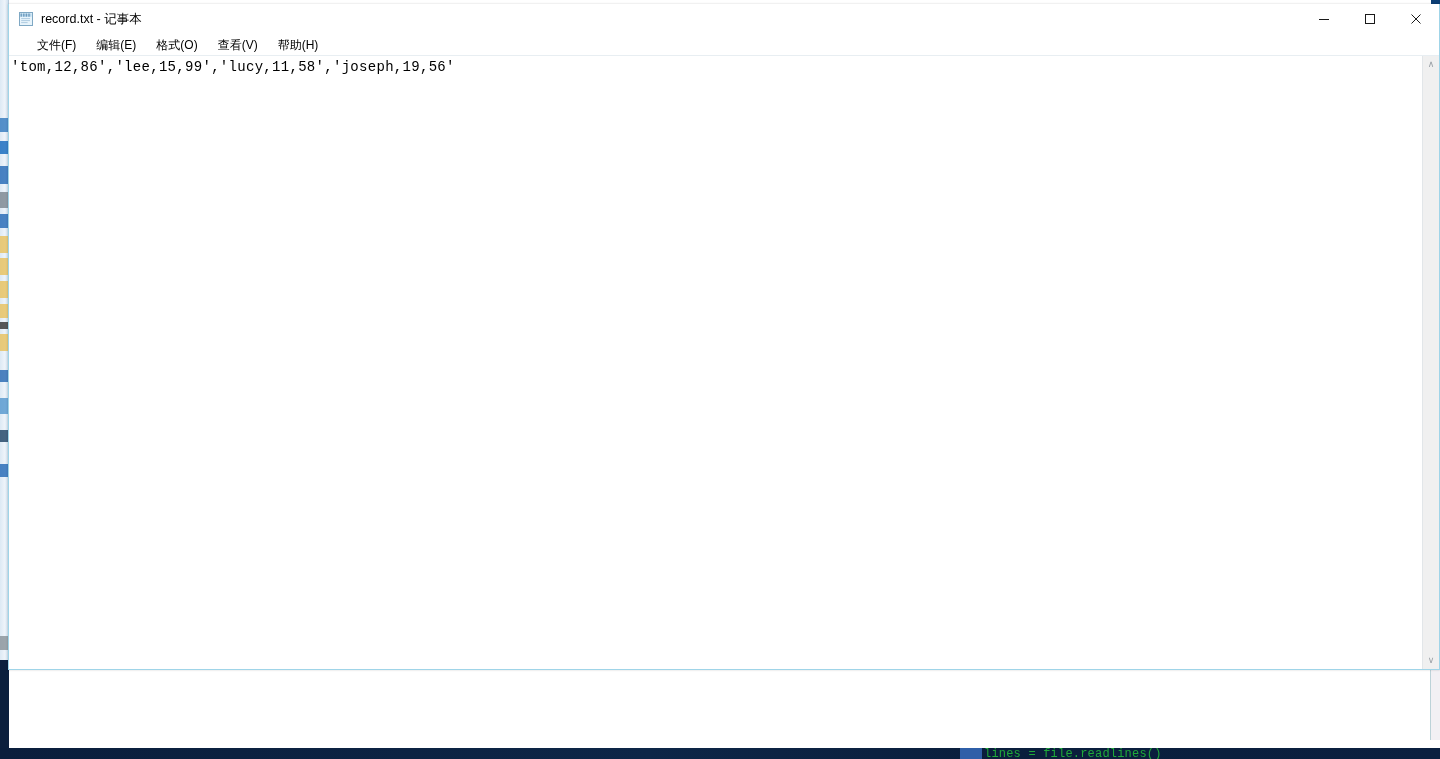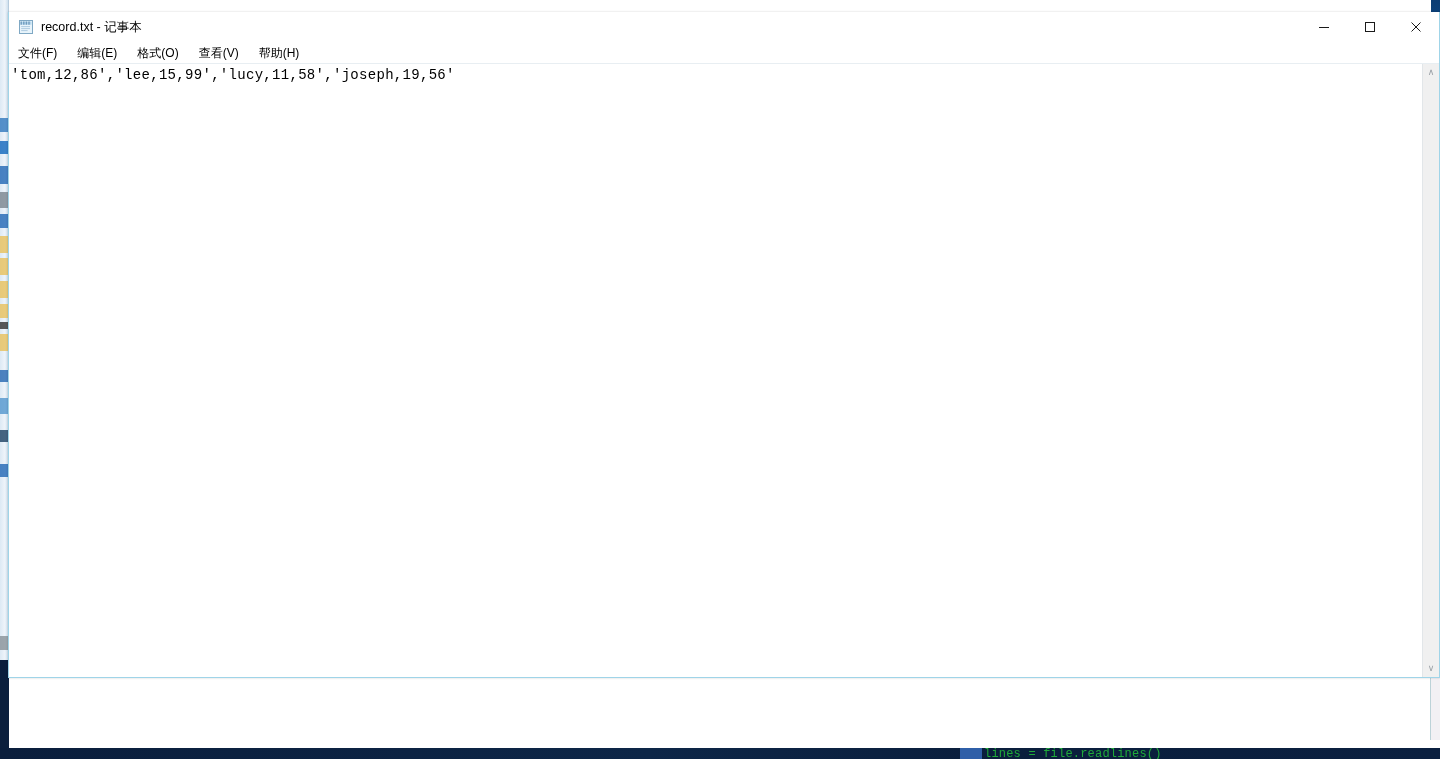--- a/index.html
+++ b/index.html
@@ -103,21 +103,21 @@
     top: 748px;
     width: 22px;
     height: 11px;
     background: #2f5fa8;
   }
 
   
   .notepad-window {
     position: absolute;
     left: 8px;
-    top: 12px;
+    top: 4px;
     width: 1432px;
     height: 666px;
     background: #1d4ed8;
     border: 1px solid #9fd4e8;
     border-top: none;
     box-sizing: border-box;
     box-shadow: 0 0 2px rgba(0,0,0,0.18);
   }
   .titlebar {
     position: relative;
@@ -155,21 +155,21 @@
     background: transparent;
     border: none;
     cursor: default;
   }
 
   .menubar {
     height: 21px;
     background: #ffffff;
     display: flex;
     align-items: center;
-    padding-left: 1px;
+    padding-left: 20px;
     border-bottom: 1px solid #e8eef2;
     box-sizing: border-box;
   }
   .menu-item {
     font-size: 12px;
     color: #000000;
     padding: 2px 8px 2px 8px;
     margin-right: 4px;
     white-space: nowrap;
     cursor: default;

